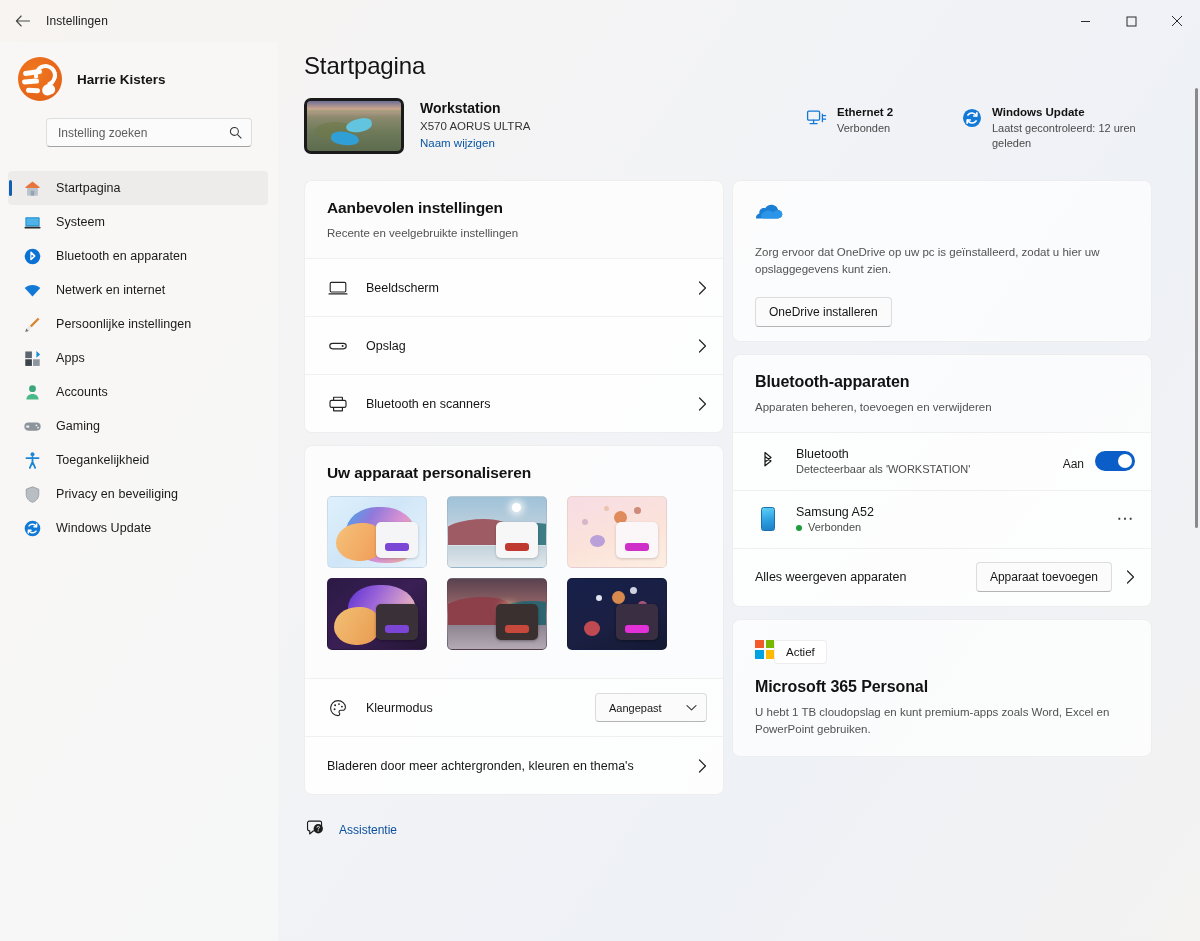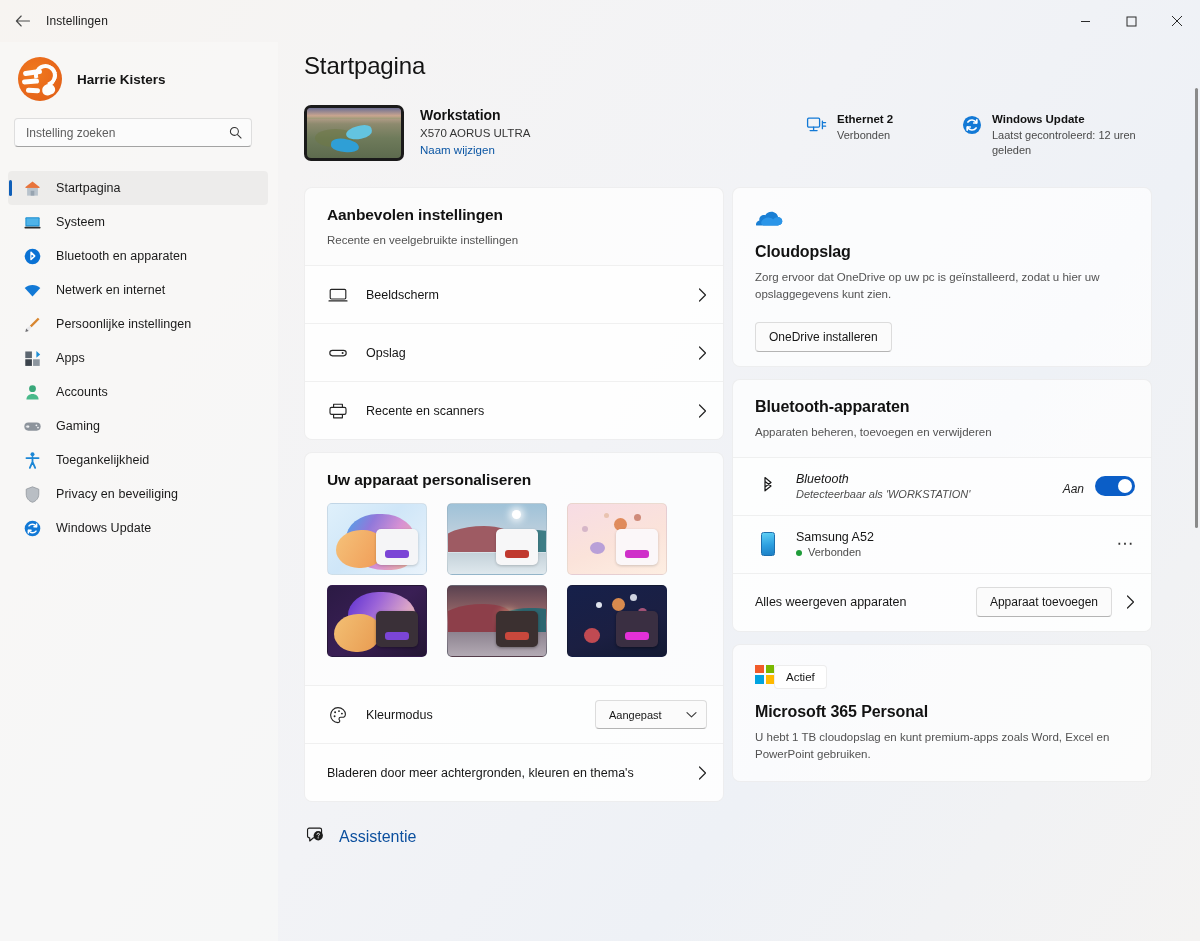--- a/index.html
+++ b/index.html
@@ -61,21 +61,21 @@
     border: 4.5px solid #fdfdfd; border-radius: 50%;
     border-bottom-color: transparent;
     transform: rotate(30deg);
   }
   .avatar .odot {
     position: absolute; right: 7px; bottom: 6px; width: 13px; height: 11px;
     background: #fdfdfd; border-radius: 50% 50% 40% 40%; transform: rotate(-18deg);
   }
   .profile-name { font-size: 13.5px; font-weight: bold; color: #151515; margin-left: 15px; text-align: center; }
 
-  .searchwrap { padding: 14px 26px 8px 14px; }
+  .searchwrap { padding: 14px 26px 8px 14px; margin-left: 32px; }
   .searchbox {
     height: 29px; background: #fbfbfb;
     border: 1px solid #dedede; border-bottom-color: #a3a3a3;
     border-radius: 4px; display: flex; align-items: center; padding: 0 9px 0 11px;
   }
   .searchbox input {
     flex: 1; border: none; outline: none; background: transparent;
     font-family: inherit; font-size: 12px; color: #1a1a1a;
   }
   .searchbox input::placeholder { color: #5d5d5d; }
@@ -97,21 +97,21 @@
   .navlabel { font-size: 12.5px; color: #1a1a1a; letter-spacing: .05px; }
 
   
   .content {
     position: absolute; top: 42px; left: 278px; width: 916px; height: 899px;
     padding: 0 38px 0 26px;
     overflow: hidden;
   }
   .page-title { font-size: 24px; color: #131313; margin-top: 10px; letter-spacing: -.15px; }
 
-  .devicehdr { display: flex; align-items: flex-start; margin-top: 25px; }
+  .devicehdr { display: flex; align-items: flex-start; margin-top: 18px; }
   .devicethumb {
     width: 100px; height: 56px; border-radius: 7px; flex: 0 0 auto;
     background: #1a1a1a; padding: 3px; position: relative;
   }
   .devicethumb .screen {
     width: 100%; height: 100%; border-radius: 4px; overflow: hidden; position: relative;
     background: linear-gradient(180deg, #7b6d88 0%, #c0a491 16%, #8d8a6e 32%, #6f7b5b 60%, #5d6b4e 100%);
   }
   .devicethumb .screen .sky {
     position: absolute; left: 0; top: 0; width: 100%; height: 22%;
@@ -229,21 +229,21 @@
     height: 24px; padding: 0 11px; border-radius: 4px; background: rgba(255,255,255,0.85);
     border: 1px solid rgba(0,0,0,0.07); display: inline-flex; align-items: center;
     font-size: 11.5px; color: #171717;
   }
   .mslogo { width: 19px; height: 19px; display: grid; grid-template-columns: 1fr 1fr; grid-gap: 2px; }
   .mslogo i { display: block; }
 
   .ellipsis { font-size: 17px; color: #333; letter-spacing: 1.5px; line-height: 10px; }
 
   .assist { display: flex; align-items: center; margin-top: 24px; padding-left: 2px; }
-  .assist-label { font-size: 16px; color: #0b4f9e; margin-left: 14px; }
+  .assist-label { font-size: 12px; color: #0b4f9e; margin-left: 14px; }
 
   .scrollbar {
     position: absolute; right: 2px; top: 88px; width: 3px; height: 440px;
     background: #8a8a8a; border-radius: 2px; z-index: 35;
   }
 </style>
 </head>
 <body>
 
 <div id="app">
@@ -510,21 +510,21 @@
           </div>
 
           <div class="row">
             <span class="ricon">
               <svg width="20" height="20" viewBox="0 0 20 20" fill="none">
                 <path d="M5.6 6.4V3.2h8.8v3.2" stroke="#242424" stroke-width="1.15" stroke-linejoin="round"></path>
                 <rect x="2" y="6.4" width="16" height="7" rx="1.6" stroke="#242424" stroke-width="1.15"></rect>
                 <path d="M5.6 13.4v3.4h8.8v-3.4" stroke="#242424" stroke-width="1.15" stroke-linejoin="round"></path>
               </svg>
             </span>
-            <span class="rlabel">Recente en scanners</span>
+            <span class="rlabel">Bluetooth en scanners</span>
             <span class="rspacer chev">
               <svg width="9" height="14" viewBox="0 0 9 14" fill="none">
                   <path d="M1.5 1l6 6-6 6" stroke="#242424" stroke-width="1.2" stroke-linecap="round" stroke-linejoin="round"></path>
                 </svg>
             </span>
           </div>
         </div>
 
         <div class="card">
           <div class="card-head" style="padding-bottom:14px;">
@@ -632,35 +632,34 @@
       <div class="col right">
 
         <div class="card">
           <div class="cloudicon">
             <svg width="28" height="19" viewBox="0 0 28 19">
               <path d="M8.6 17.4h14.1c2.6 0 4.6-1.9 4.6-4.2 0-2.2-1.8-4-4.2-4.2-.5-3-3.3-5.3-6.7-5.3-2.7 0-5 1.4-6.1 3.5-.4-.1-.8-.2-1.3-.2-2.6 0-4.7 2-4.7 4.5 0 .3 0 .6.1.9C2.4 12.9 1 14.4 1 16.2c0 .4.1.8.2 1.2z" fill="#1a7fd4"></path>
               <path d="M8.6 17.4h14.1c2.6 0 4.6-1.9 4.6-4.2 0-2.2-1.8-4-4.2-4.2-2 .1-3.8 1-5 2.4-1.3-1.1-3-1.8-4.9-1.8-3.2 0-5.9 1.9-6.9 4.5-.1.3-.1.6-.1 1 0 1 .9 2.3 2.4 2.3z" fill="#2b95e8"></path>
             </svg>
           </div>
           <div class="card-head" style="padding-top:12px;padding-bottom:14px;">
-            <div class="card-title lg">Cloudopslag</div>
             <div class="card-sub">Zorg ervoor dat OneDrive op uw pc is geïnstalleerd, zodat u hier uw opslaggegevens kunt zien.</div>
             <div style="margin-top:18px;">
               <span class="btn">OneDrive installeren</span>
             </div>
           </div>
         </div>
 
         <div class="card">
           <div class="card-head">
             <div class="card-title lg">Bluetooth-apparaten</div>
             <div class="card-sub">Apparaten beheren, toevoegen en verwijderen</div>
           </div>
 
-          <div class="row" style="padding-left:24px;font-style:italic;">
+          <div class="row" style="padding-left:24px;">
             <span class="ricon">
               <svg width="18" height="20" viewBox="0 0 16 20" fill="none">
                 <path d="M5 5.6l6 4.4-6 4.8V1.6l6 4.9L5 11" stroke="#1a1a1a" stroke-width="1.25" stroke-linejoin="round" stroke-linecap="round"></path>
               </svg>
             </span>
             <div>
               <div class="rlabel">Bluetooth</div>
               <div class="rsub">Detecteerbaar als 'WORKSTATION'</div>
             </div>
             <span class="rspacer" style="display:flex;align-items:flex-end;">

